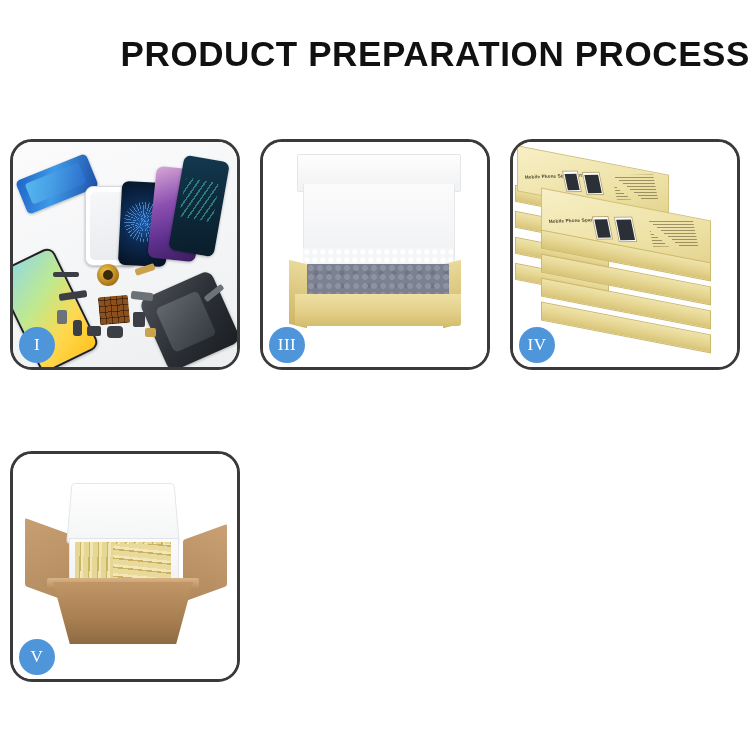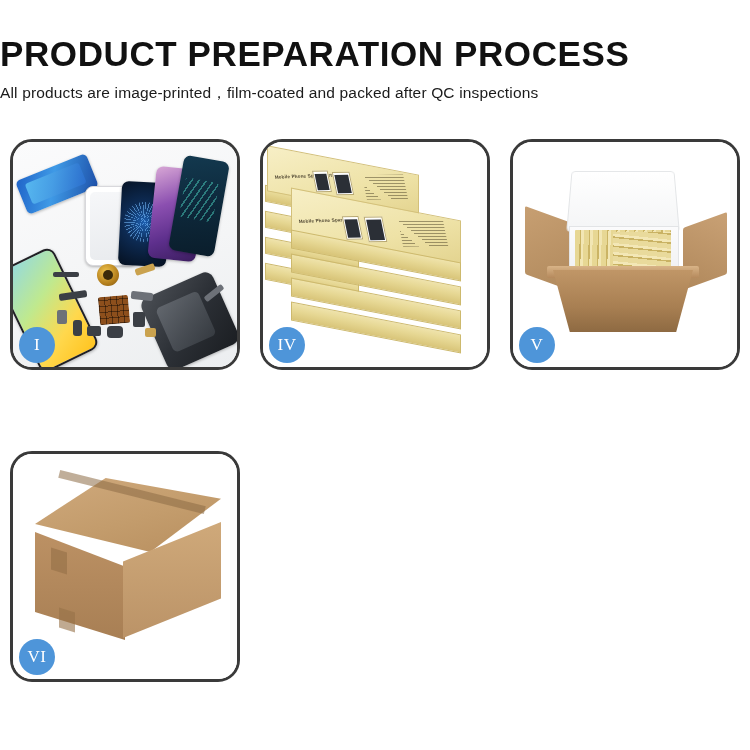--- a/index.html
+++ b/index.html
@@ -18,21 +18,21 @@
     width: 750px;
     height: 750px;
     background: #ffffff;
   }
 
   
   .header {
     position: absolute;
     left: 0; top: 0;
     width: 750px;
-    text-align: left;
+    text-align: right;
   }
   .title {
     margin: 0;
     padding-top: 36px;
     font-size: 35px;
     font-weight: bold;
     letter-spacing: 0.6px;
     color: #111111;
     font-family: "Liberation Sans", sans-serif;
     line-height: 1.05;
@@ -439,21 +439,20 @@
     transform: skewY(18deg);
   }
 </style>
 </head>
 <body>
 
 <div class="page">
 
   <div class="header">
     <h1 class="title">PRODUCT PREPARATION PROCESS</h1>
-    <p class="subtitle">All products are image-printed，film-coated and packed after QC inspections</p>
   </div>
 
   <div class="grid">
 
     <div class="panel">
       <div class="photo p1">
         <div class="ph ph1"></div>
         <div class="ph ph2"></div>
         <div class="ph ph3"></div>
         <div class="ph ph4"></div>
@@ -471,20 +470,32 @@
         <div class="part" style="left:94px;top:184px;width:16px;height:12px;border-radius:4px;"></div>
         <div class="part part-s" style="left:118px;top:150px;width:22px;height:8px;transform:rotate(6deg);"></div>
         <div class="part" style="left:120px;top:170px;width:12px;height:15px;"></div>
         <div class="part part-l" style="left:132px;top:186px;width:11px;height:9px;"></div>
         <div class="part part-s" style="left:190px;top:148px;width:22px;height:6px;transform:rotate(-38deg);"></div>
       </div>
       <div class="badge">I</div>
     </div>
 
 
+    <div class="panel">
+      <div class="photo p3">
+        <div class="box3-lid"></div>
+        <div class="box3-inner"></div>
+        <div class="box3-foam"></div>
+        <div class="box3-flapL"></div>
+        <div class="box3-flapR"></div>
+        <div class="box3-fill"></div>
+        <div class="box3-front"></div>
+      </div>
+      <div class="badge">III</div>
+    </div>
 
     <div class="panel">
       <div class="photo p4">
         <div class="stack">
 
           <div class="kbox" style="left:2px;top:52px;width:92px;height:15px;transform:skewY(11deg);"></div>
           <div class="kbox" style="left:2px;top:78px;width:92px;height:15px;transform:skewY(11deg);"></div>
           <div class="kbox" style="left:2px;top:104px;width:92px;height:15px;transform:skewY(11deg);"></div>
           <div class="kbox" style="left:2px;top:130px;width:92px;height:15px;transform:skewY(11deg);"></div>
 
@@ -526,26 +537,15 @@
         <div class="v-foam-lid"></div>
         <div class="v-foam-body"></div>
         <div class="v-contents"></div>
         <div class="v-contents2"></div>
         <div class="v-carton-rim"></div>
         <div class="v-carton"></div>
       </div>
       <div class="badge">V</div>
     </div>
 
-    <div class="panel">
-      <div class="photo p6">
-        <div class="c-top"></div>
-        <div class="c-front"></div>
-        <div class="c-side"></div>
-        <div class="c-seam"></div>
-        <div class="c-tape1"></div>
-        <div class="c-tape2"></div>
-      </div>
-      <div class="badge">VI</div>
-    </div>
 
   </div>
 </div>
 
 </body></html>

